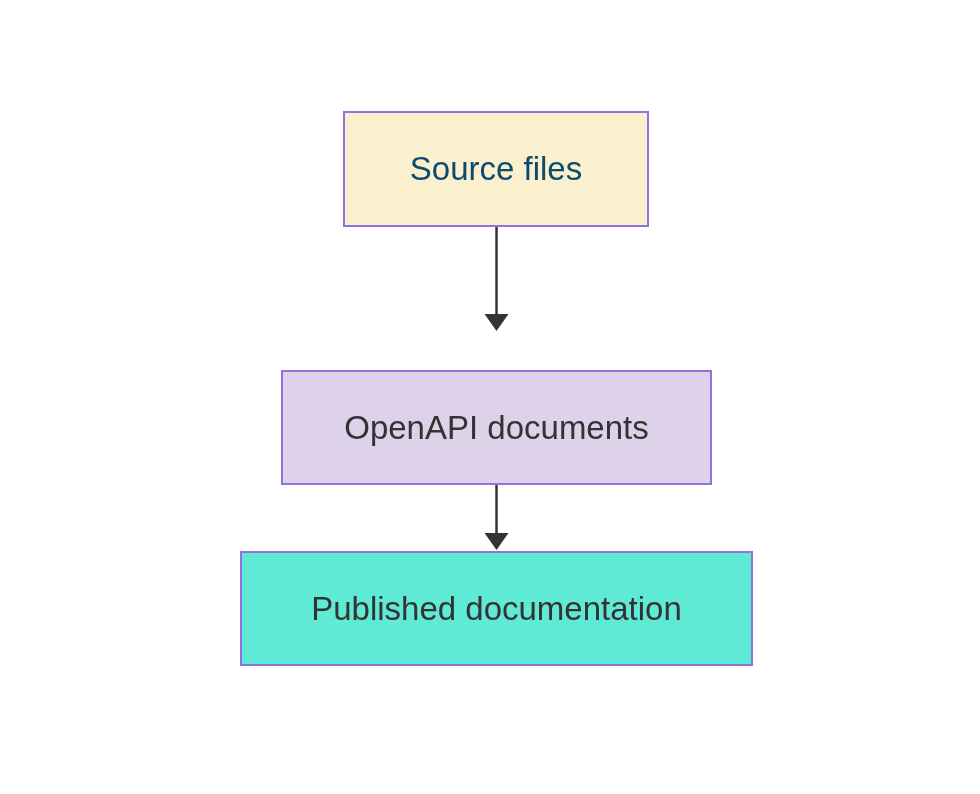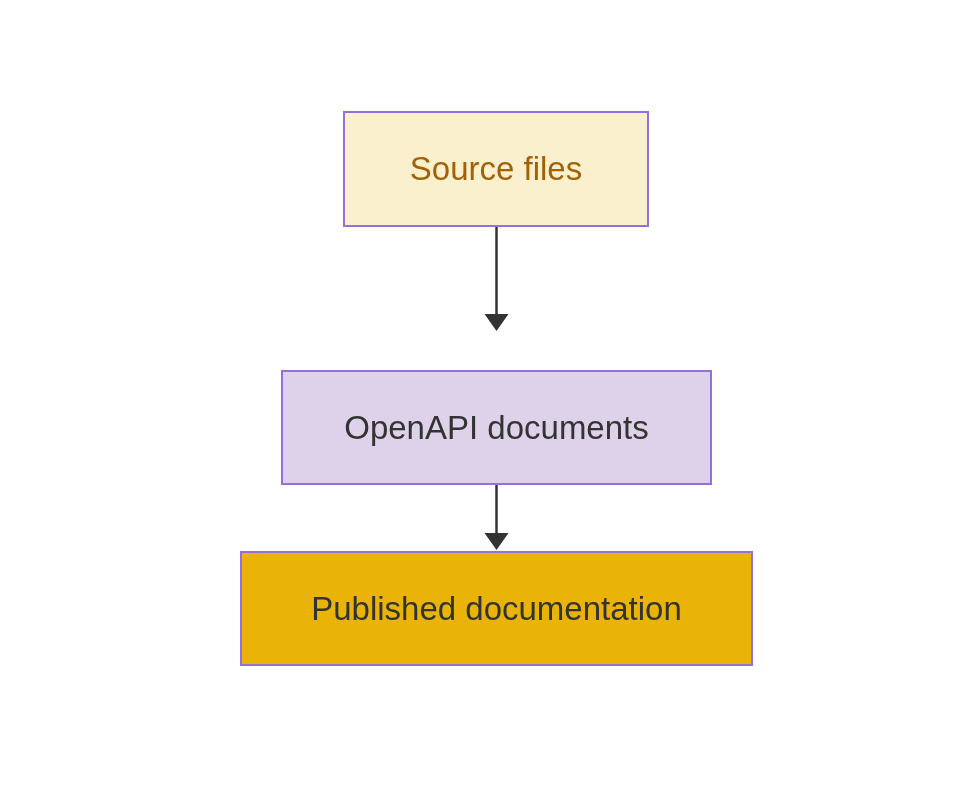--- a/index.html
+++ b/index.html
@@ -58,24 +58,24 @@
       <polygon points="484.5,314 508.5,314 496.5,331" style="fill: rgb(51, 51, 51);"></polygon>
     </g>
 
     <g>
       <line class="edge-line" x1="496.5" y1="446" x2="496.5" y2="535" style="stroke: rgb(51, 51, 51);"></line>
       <polygon points="484.5,533 508.5,533 496.5,550" style="fill: rgb(51, 51, 51);"></polygon>
     </g>
   </svg>
 
   <div class="node node-source" style="background-color: rgb(250, 240, 206); border-color: rgb(147, 112, 219);">
-    <span class="node-label" style="color: #a16207;">Source files</span>
+    <span class="node-label" style="color: #0c4a6e;">Source files</span>
   </div>
 
   <div class="node node-openapi" style="background-color: rgb(221, 210, 233); border-color: rgb(147, 112, 219);">
     <span class="node-label" style="color: rgb(51, 51, 51);">OpenAPI documents</span>
   </div>
 
-  <div class="node node-published" style="background-color: #eab308; border-color: rgb(147, 112, 219);">
+  <div class="node node-published" style="background-color: #5eead4; border-color: rgb(147, 112, 219);">
     <span class="node-label" style="color: rgb(51, 51, 51);">Published documentation</span>
   </div>
 
 </div>
 
 </body></html>

